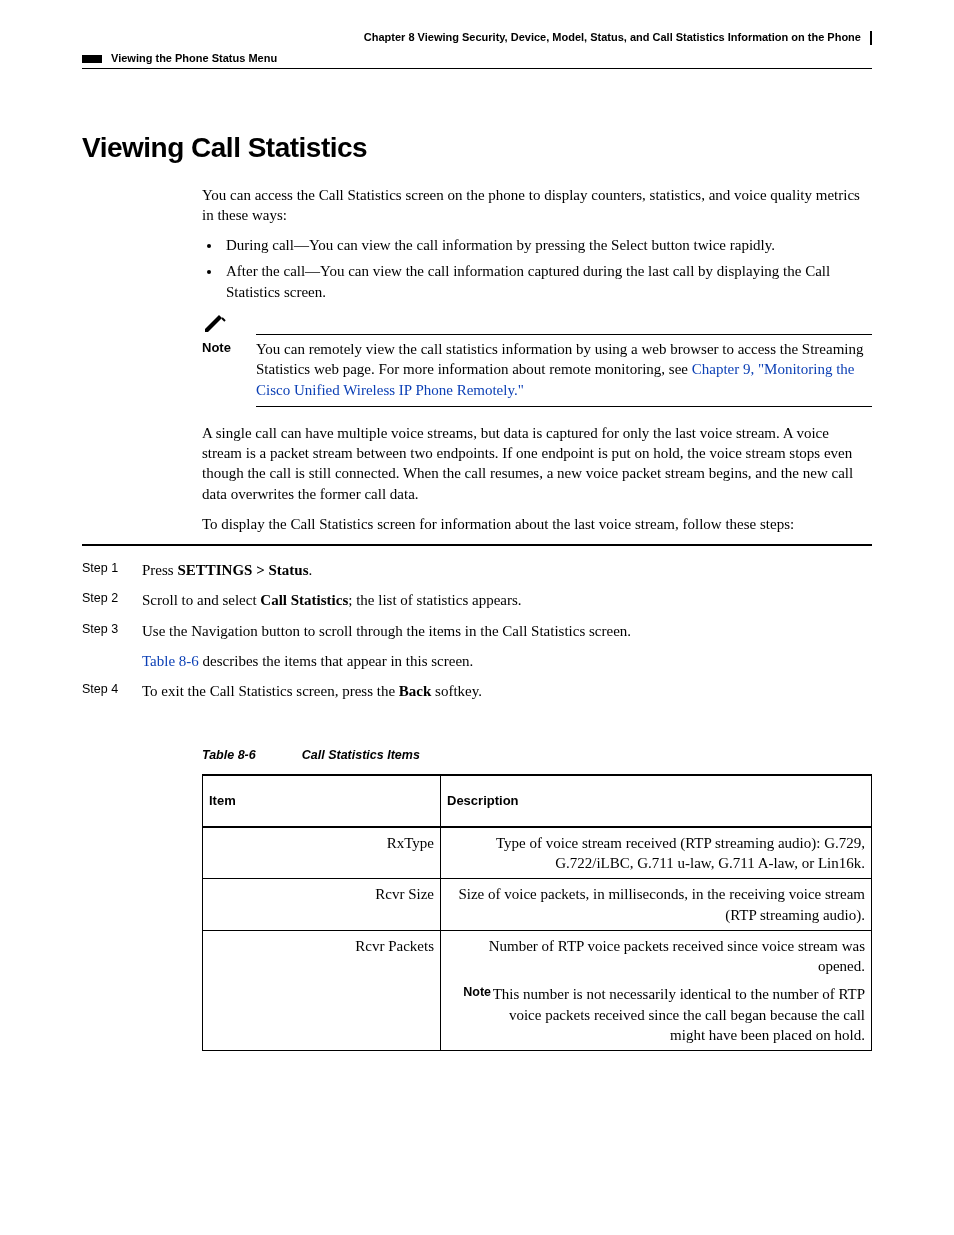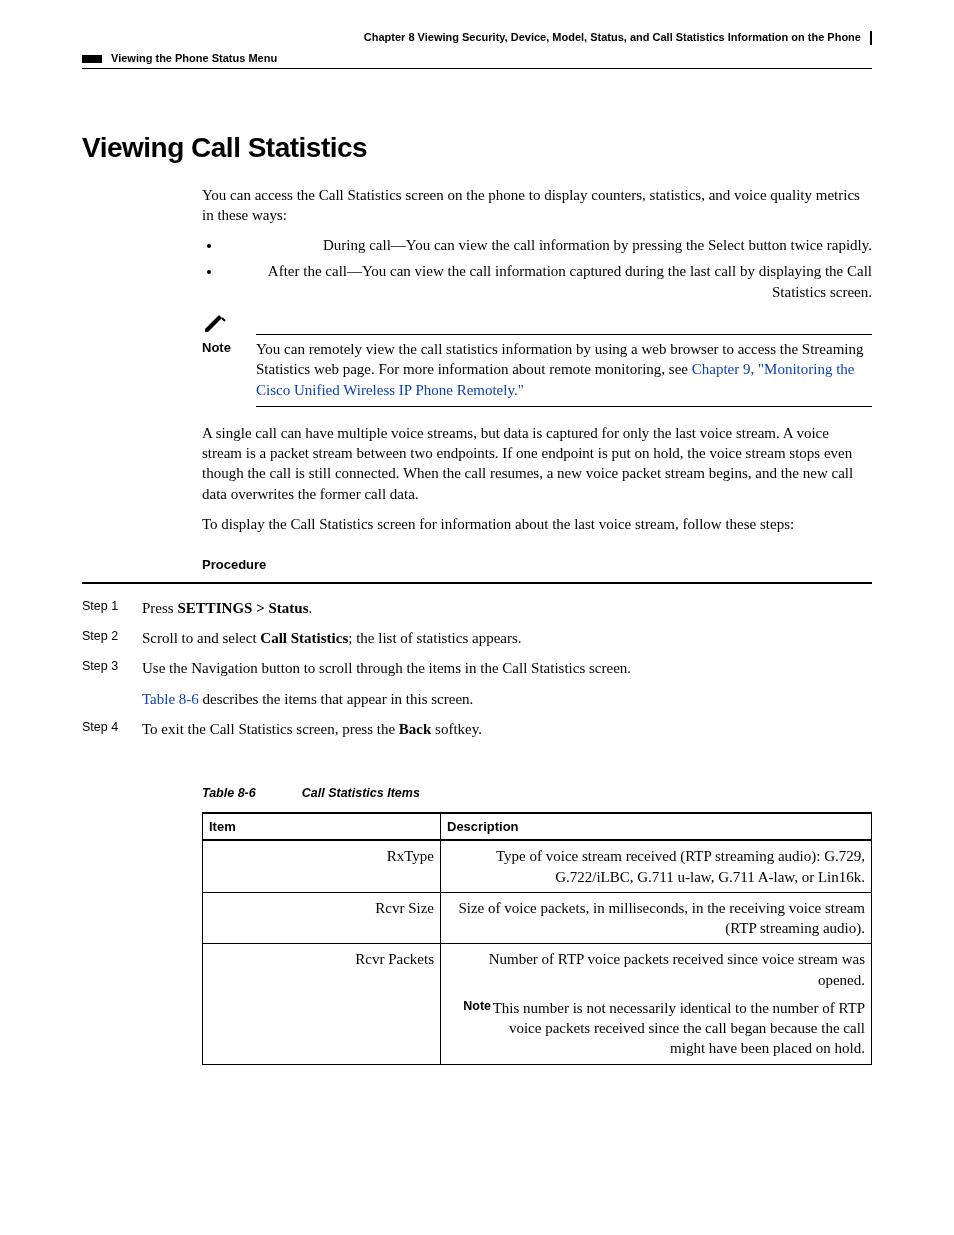--- a/index.html
+++ b/index.html
@@ -55,21 +55,20 @@
     letter-spacing: -0.5px;
   }
   .body-indent {
     margin-left: 120px;
   }
   .body-indent p { margin: 0 0 10px 0; }
   ul.bullets{
     list-style: disc;
     margin: 0 0 8px 20px;
     padding:0;
-    text-align:right;
   }
   ul.bullets li{
     margin-bottom:6px;
     padding-left:4px;
   }
   .note-block{
     margin-top:10px;
     margin-bottom:16px;
   }
   .note-top{
@@ -146,21 +145,21 @@
   }
   table.stats th{
     font-family: Arial, Helvetica, sans-serif;
     font-weight:bold;
     font-size:13px;
     text-align:left;
     border-top:2px solid #000;
     border-bottom:2px solid #000;
     border-left:1px solid #000;
     border-right:1px solid #000;
-    padding:4px 6px;
+    padding:16px 6px;
     background:#fff;
   }
   table.stats td{
     border:1px solid #000;
     padding:5px 6px;
     vertical-align:top;
     font-size:15px;
     text-align:right;
   }
   table.stats td:first-child{width:225px;}
@@ -217,21 +216,20 @@
       <div class="note-text">
         <span>You can remotely view the call statistics information by using a web browser to access the Streaming Statistics web page. For more information about remote monitoring, see </span><span class="link">Chapter 9, "Monitoring the Cisco Unified Wireless IP Phone Remotely."</span>
       </div>
     </div>
     <div class="note-bottom-rule"></div>
   </div>
 
   <p>A single call can have multiple voice streams, but data is captured for only the last voice stream. A voice stream is a packet stream between two endpoints. If one endpoint is put on hold, the voice stream stops even though the call is still connected. When the call resumes, a new voice packet stream begins, and the new call data overwrites the former call data.</p>
   <p>To display the Call Statistics screen for information about the last voice stream, follow these steps:</p>
 
-  <div class="proc-heading">Procedure</div>
 </div>
 
 <div class="step-wrap body-indent">
   <hr class="proc-rule">
 
   <div class="step-row">
     <div class="step-label">Step 1</div>
     <div class="step-text">
       <span>Press </span><b class="inline">SETTINGS &gt; Status</b><span>.</span>
     </div>

